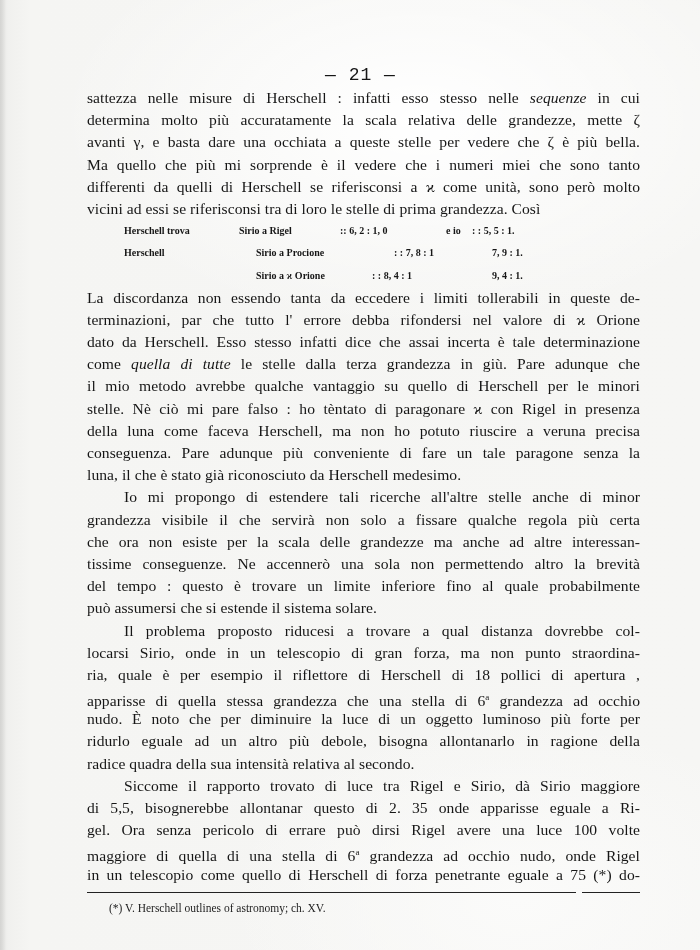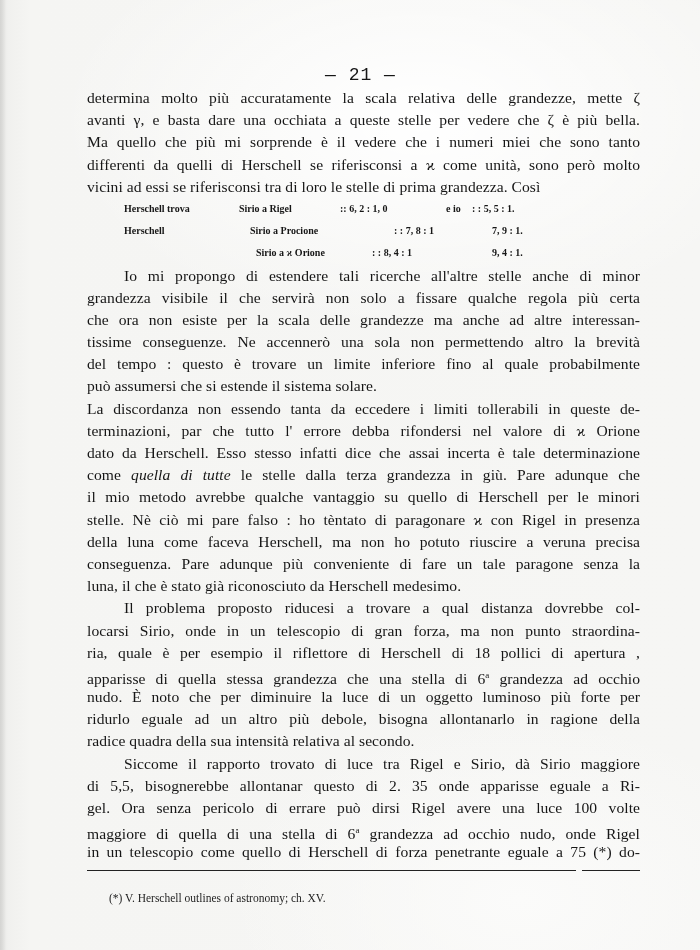--- a/index.html
+++ b/index.html
@@ -70,87 +70,88 @@
     .rule {
       position: absolute;
       top: 2px;
       height: 0;
       border-top: 1.4px solid #222;
     }
     .footnote {
       font-size: 11.5px;
       line-height: 16px;
       padding-left: 22px;
-      margin-top: 12px;
+      margin-top: 0px;
       color: #1e1e1e;
     }
     .binding-shadow {
       position: absolute;
       left: 0;
       top: 0;
       width: 6px;
       height: 950px;
       background: linear-gradient(90deg, #d4d4d2, rgba(230,230,228,0));
     }
   </style>
 </head>
 <body>
 
 <div class="binding-shadow"></div>
 
 <div class="page">
   <div class="page-number">— 21 —</div>
 
   <div id="p1">
+      <div class="line"><span>sattezza nelle misure di Herschell : infatti esso stesso nelle </span><em>sequenze</em><span> in cui</span></div>
       <div class="line"><span>determina molto più accuratamente la scala relativa delle grandezze, mette ζ</span></div>
       <div class="line"><span>avanti γ, e basta dare una occhiata a queste stelle per vedere che ζ è più bella.</span></div>
       <div class="line"><span>Ma quello che più mi sorprende è il vedere che i numeri miei che sono tanto</span></div>
       <div class="line"><span>differenti da quelli di Herschell se riferisconsi a ϰ come unità, sono però molto</span></div>
       <div class="line last"><span>vicini ad essi se riferisconsi tra di loro le stelle di prima grandezza. Così</span></div>
     </div>
 
   <div id="ratios">
     <div class="ratio-row">
       <span style="left:37px">Herschell trova</span>
       <span style="left:152px">Sirio a Rigel</span>
       <span style="left:253px">:: 6, 2 : 1, 0</span>
       <span style="left:359px">e io</span>
       <span style="left:385px">: : 5, 5 : 1.</span>
     </div>
     <div class="ratio-row">
       <span style="left:37px">Herschell</span>
-      <span style="left:163px">Sirio a Procione</span>
+      <span style="left:169px">Sirio a Procione</span>
       <span style="left:307px">: : 7, 8 : 1</span>
       <span style="left:405px">7, 9 : 1.</span>
     </div>
     <div class="ratio-row">
       <span style="left:169px">Sirio a ϰ Orione</span>
       <span style="left:285px">: : 8, 4 : 1</span>
       <span style="left:405px">9, 4 : 1.</span>
     </div>
   </div>
 
-  <div id="p3">
-      <div class="line indent"><span>Io mi propongo di estendere tali ricerche all'altre stelle anche di minor</span></div>
-      <div class="line"><span>grandezza visibile il che servirà non solo a fissare qualche regola più certa</span></div>
-      <div class="line"><span>che ora non esiste per la scala delle grandezze ma anche ad altre interessan-</span></div>
-      <div class="line"><span>tissime conseguenze. Ne accennerò una sola non permettendo altro la brevità</span></div>
-      <div class="line"><span>del tempo : questo è trovare un limite inferiore fino al quale probabilmente</span></div>
-      <div class="line last"><span>può assumersi che si estende il sistema solare.</span></div>
-    </div>
   <div id="p2">
       <div class="line"><span>La discordanza non essendo tanta da eccedere i limiti tollerabili in queste de-</span></div>
       <div class="line"><span>terminazioni, par che tutto l' errore debba rifondersi nel valore di ϰ Orione</span></div>
       <div class="line"><span>dato da Herschell. Esso stesso infatti dice che assai incerta è tale determinazione</span></div>
       <div class="line"><span>come </span><em>quella di tutte</em><span> le stelle dalla terza grandezza in giù. Pare adunque che</span></div>
       <div class="line"><span>il mio metodo avrebbe qualche vantaggio su quello di Herschell per le minori</span></div>
       <div class="line"><span>stelle. Nè ciò mi pare falso : ho tèntato di paragonare ϰ con Rigel in presenza</span></div>
       <div class="line"><span>della luna come faceva Herschell, ma non ho potuto riuscire a veruna precisa</span></div>
       <div class="line"><span>conseguenza. Pare adunque più conveniente di fare un tale paragone senza la</span></div>
       <div class="line last"><span>luna, il che è stato già riconosciuto da Herschell medesimo.</span></div>
+    </div>
+  <div id="p3">
+      <div class="line indent"><span>Io mi propongo di estendere tali ricerche all'altre stelle anche di minor</span></div>
+      <div class="line"><span>grandezza visibile il che servirà non solo a fissare qualche regola più certa</span></div>
+      <div class="line"><span>che ora non esiste per la scala delle grandezze ma anche ad altre interessan-</span></div>
+      <div class="line"><span>tissime conseguenze. Ne accennerò una sola non permettendo altro la brevità</span></div>
+      <div class="line"><span>del tempo : questo è trovare un limite inferiore fino al quale probabilmente</span></div>
+      <div class="line last"><span>può assumersi che si estende il sistema solare.</span></div>
     </div>
   <div id="p4">
       <div class="line indent"><span>Il problema proposto riducesi a trovare a qual distanza dovrebbe col-</span></div>
       <div class="line"><span>locarsi Sirio, onde in un telescopio di gran forza, ma non punto straordina-</span></div>
       <div class="line"><span>ria, quale è per esempio il riflettore di Herschell di 18 pollici di apertura ,</span></div>
       <div class="line"><span>apparisse di quella stessa grandezza che una stella di 6</span><sup style="font-size: 9px;">a</sup><span> grandezza ad occhio</span></div>
       <div class="line"><span>nudo. È noto che per diminuire la luce di un oggetto luminoso più forte per</span></div>
       <div class="line"><span>ridurlo eguale ad un altro più debole, bisogna allontanarlo in ragione della</span></div>
       <div class="line last"><span>radice quadra della sua intensità relativa al secondo.</span></div>
     </div>

